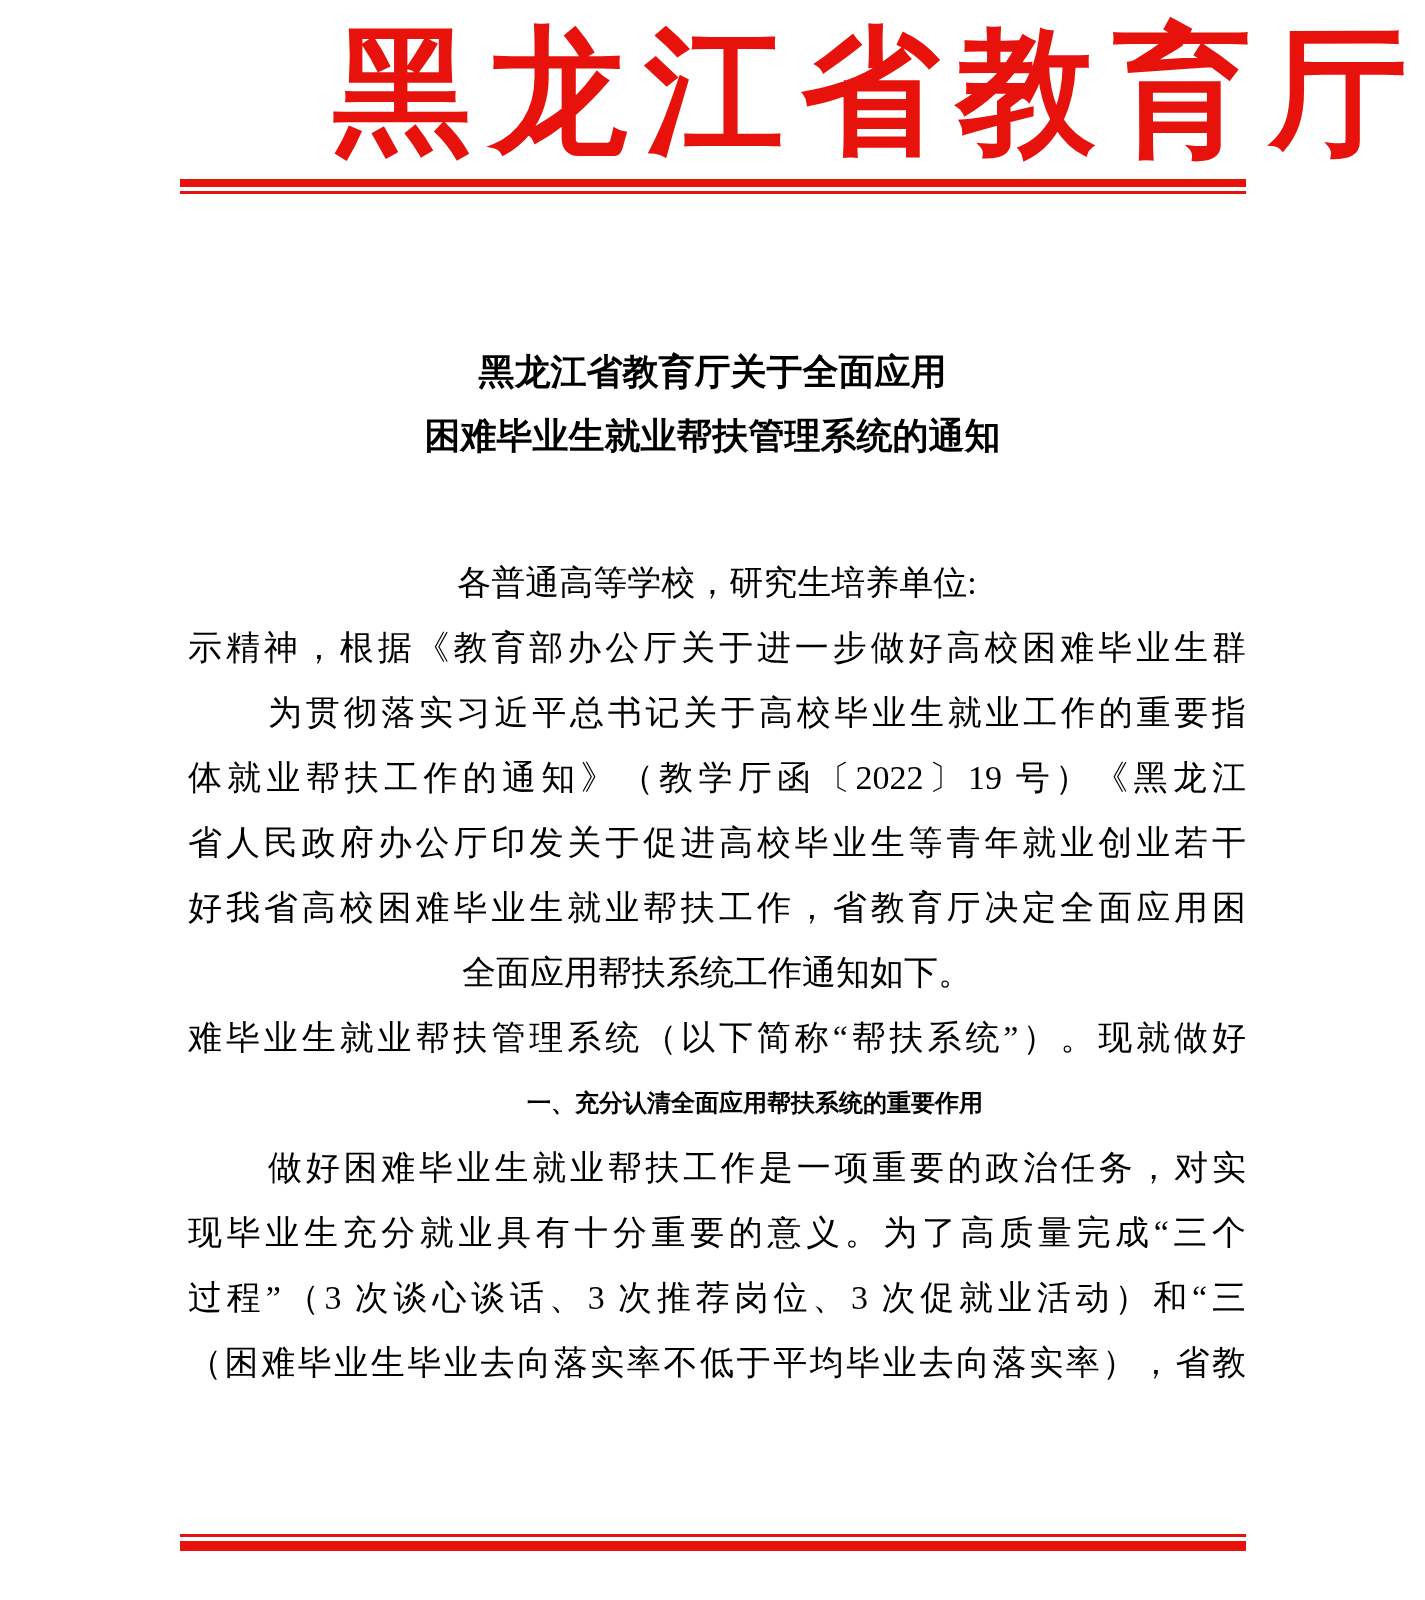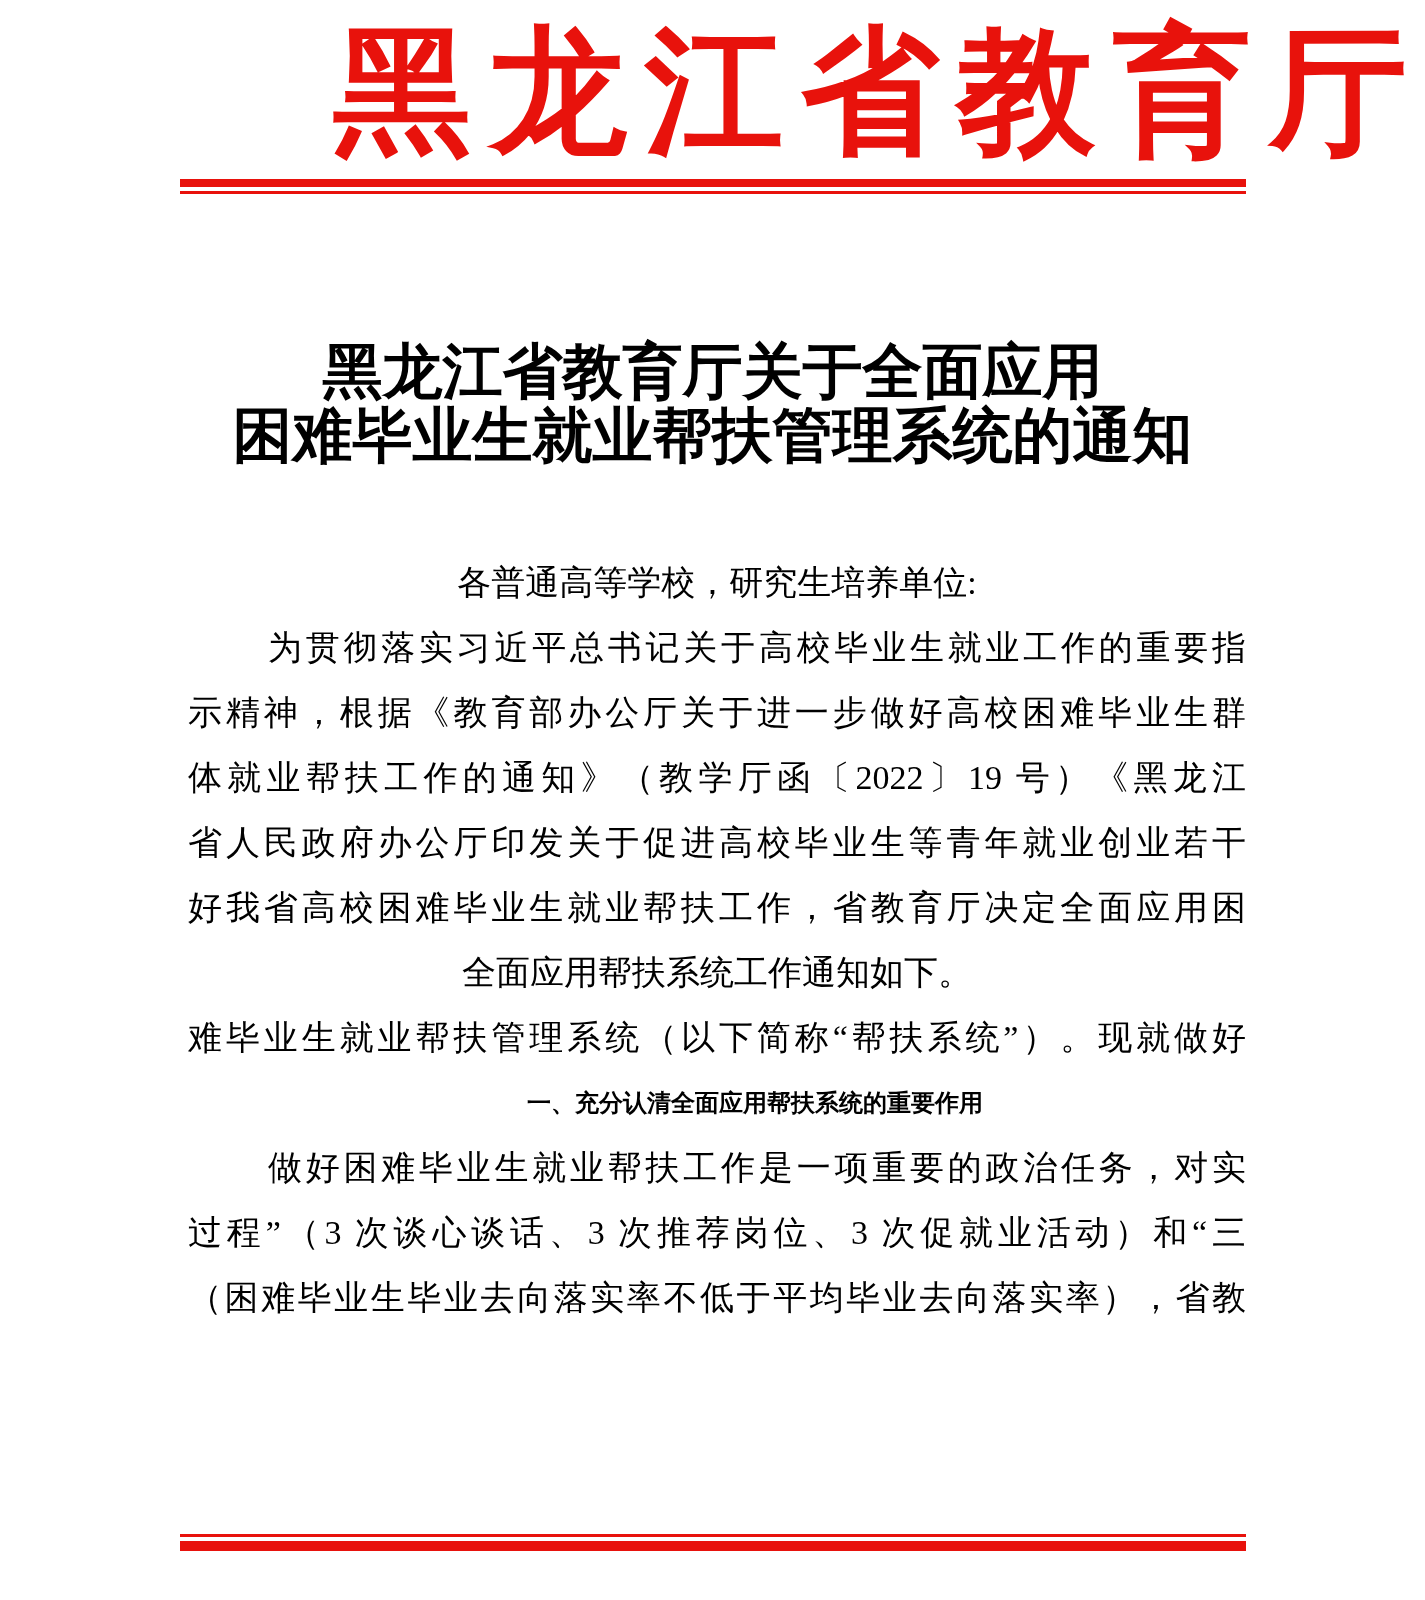--- a/index.html
+++ b/index.html
@@ -36,21 +36,21 @@
   .rule-footer-thick { top: 1541px; height: 10px; }
   
   .doc-title {
     position: absolute;
     top: 340px;
     left: 0;
     width: 100%;
     text-align: center;
     font-family: "Liberation Serif", serif;
     font-weight: bold;
-    font-size: 60px;
+    font-size: 36px;
     line-height: 64px;
     color: #000000;
     white-space: nowrap;
   }
   
   .doc-body {
     position: absolute;
     top: 550px;
     left: 188px;
     width: 1058px;
@@ -89,29 +89,30 @@
   <div class="rule rule-header-thick"></div>
   <div class="rule rule-header-thin"></div>
 
   <div class="doc-title">
     <div>黑龙江省教育厅关于全面应用</div>
     <div>困难毕业生就业帮扶管理系统的通知</div>
   </div>
 
   <div class="doc-body">
     <div class="line plain">各普通高等学校，研究生培养单位:</div>
+    <div class="line justify">示精神，根据《教育部办公厅关于进一步做好高校困难毕业生群</div>
     <div class="line justify indent">为贯彻落实习近平总书记关于高校毕业生就业工作的重要指</div>
-    <div class="line justify">示精神，根据《教育部办公厅关于进一步做好高校困难毕业生群</div>
     <div class="line justify">体就业帮扶工作的通知》（教学厅函〔2022〕19 号）《黑龙江</div>
     <div class="line justify">省人民政府办公厅印发关于促进高校毕业生等青年就业创业若干</div>
     <div class="line justify">好我省高校困难毕业生就业帮扶工作，省教育厅决定全面应用困</div>
     <div class="line plain">全面应用帮扶系统工作通知如下。</div>
     <div class="line justify">难毕业生就业帮扶管理系统（以下简称“帮扶系统”）。现就做好</div>
     <div class="line heading">一、充分认清全面应用帮扶系统的重要作用</div>
     <div class="line justify indent">做好困难毕业生就业帮扶工作是一项重要的政治任务，对实</div>
+    <div class="line justify">现毕业生充分就业具有十分重要的意义。为了高质量完成“三个</div>
     <div class="line justify">过程”（3 次谈心谈话、3 次推荐岗位、3 次促就业活动）和“三</div>
     <div class="line justify">（困难毕业生毕业去向落实率不低于平均毕业去向落实率），省教</div>
   </div>
 
   <div class="rule rule-footer-thin"></div>
   <div class="rule rule-footer-thick"></div>
 
 </div>
 
 </body></html>

